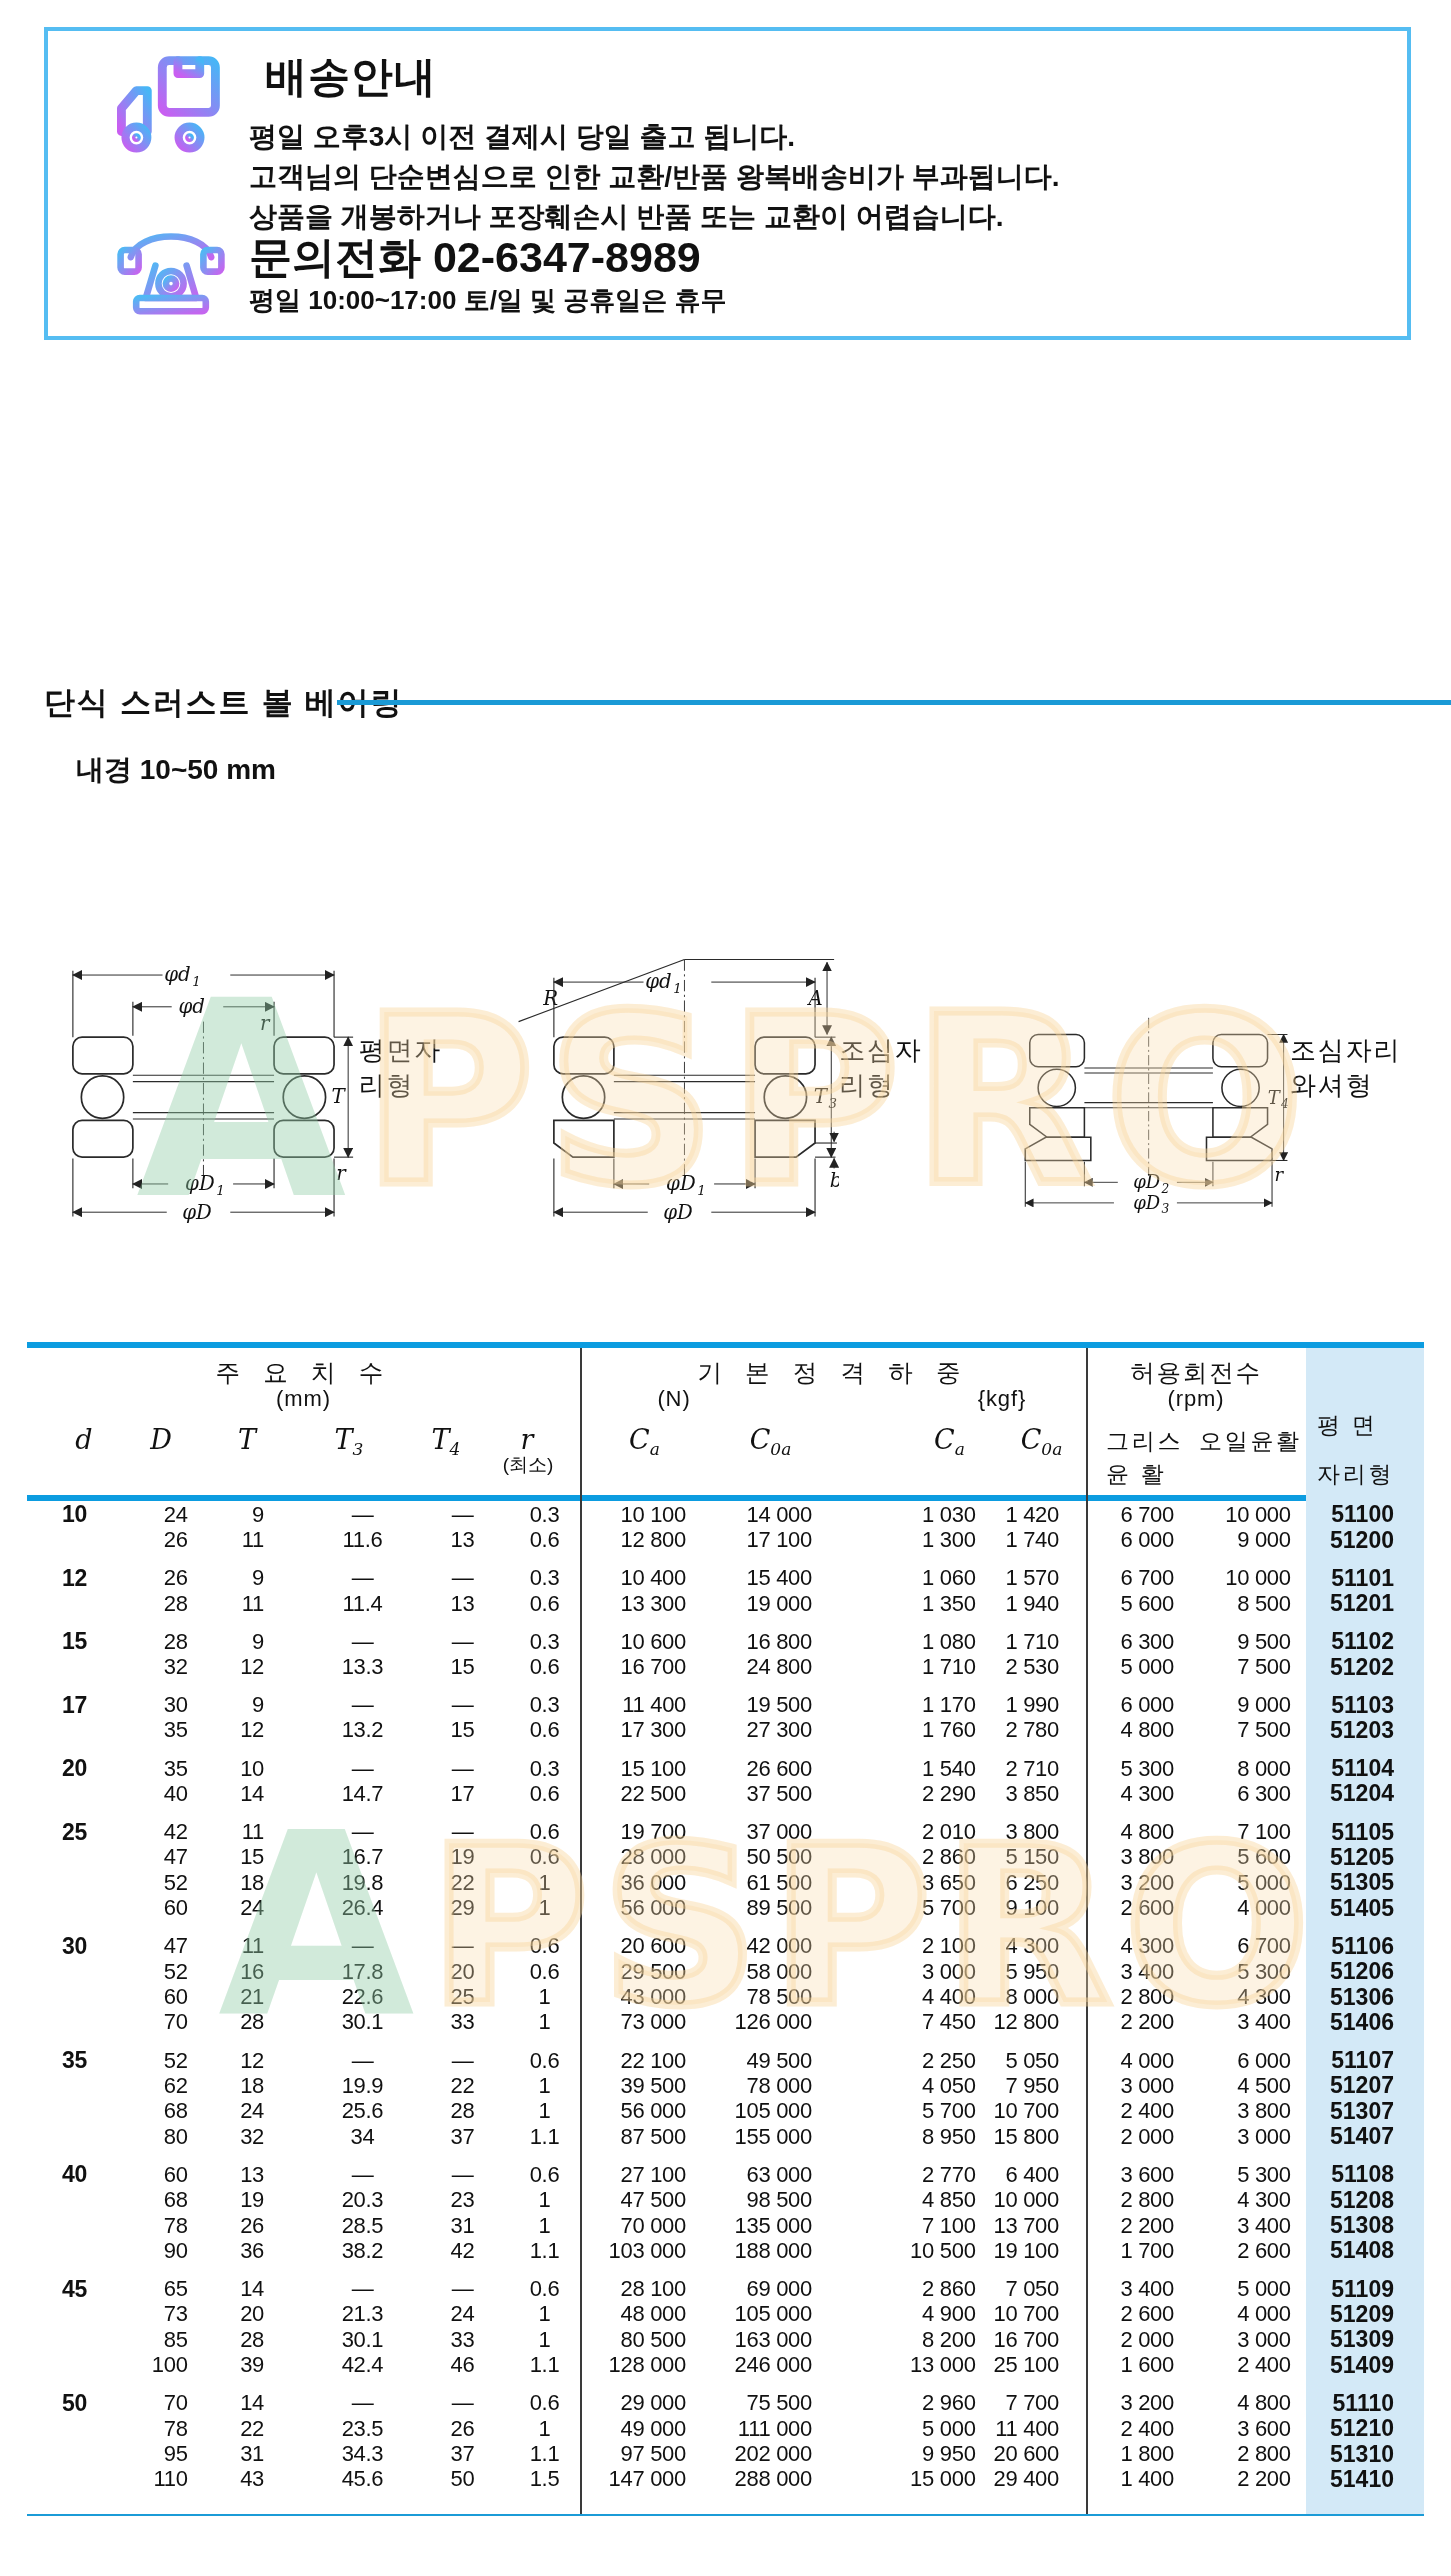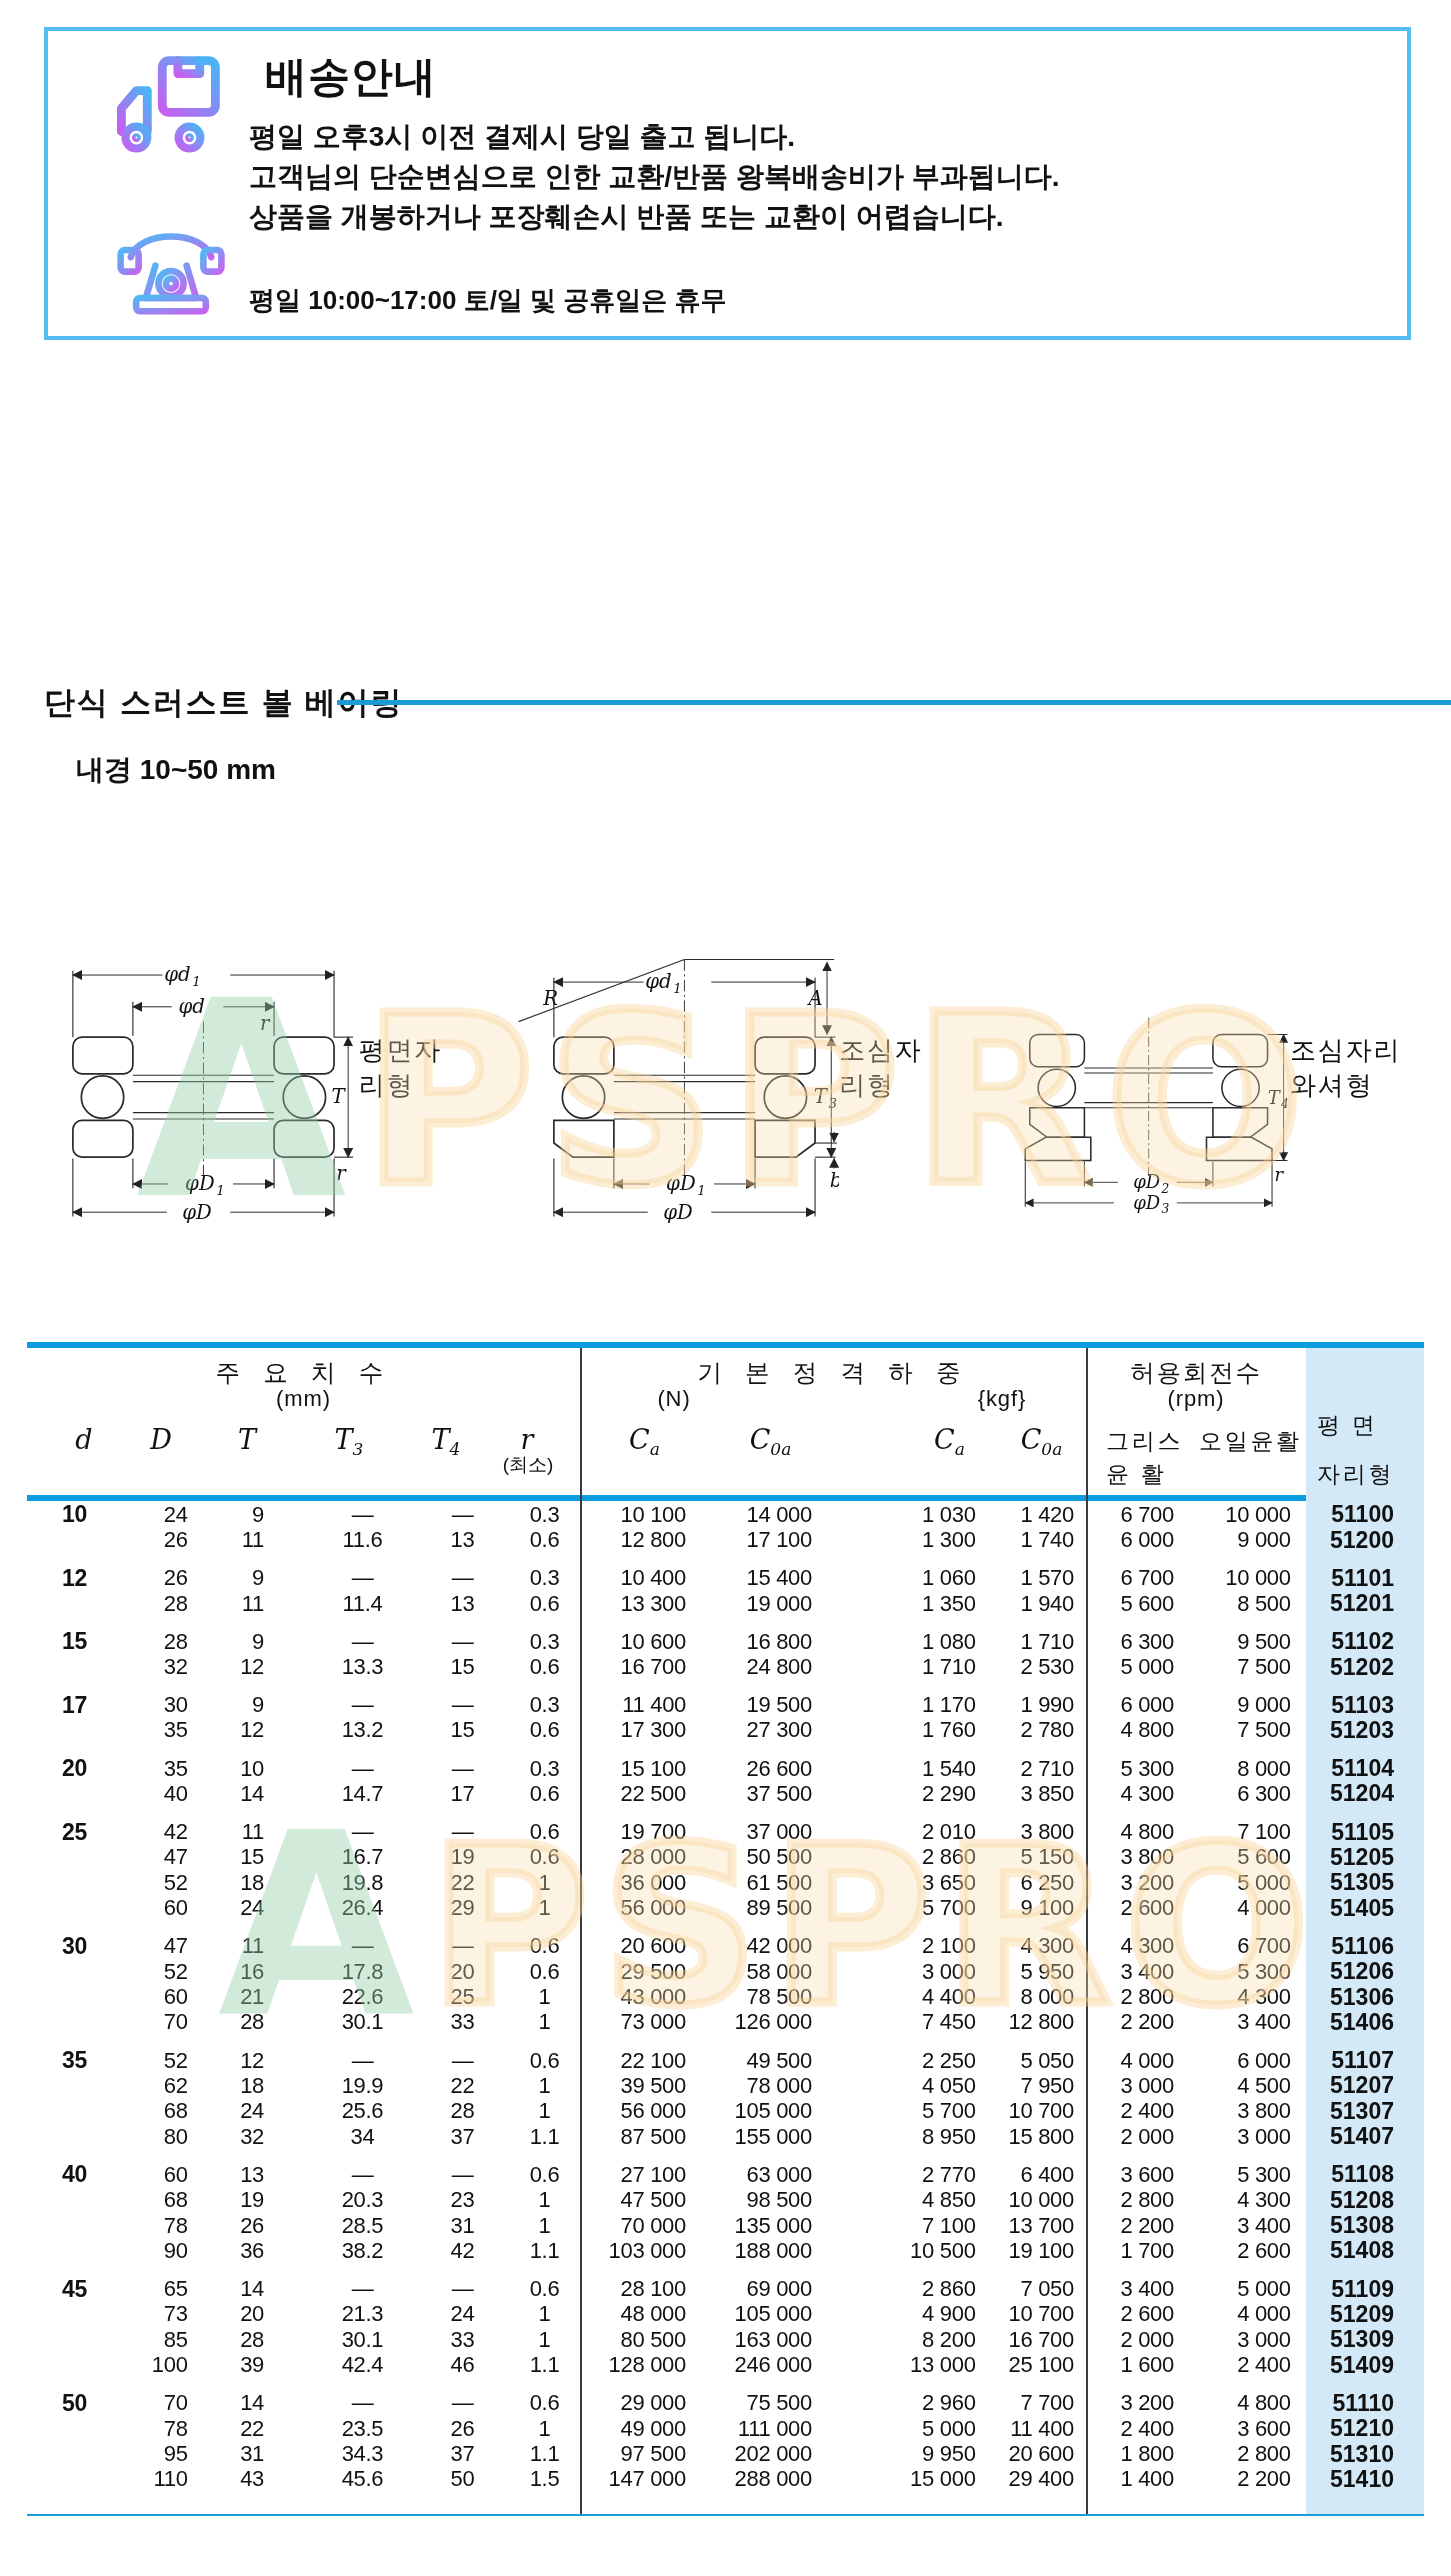--- a/index.html
+++ b/index.html
@@ -55,21 +55,21 @@
         height:25.4px;align-items:center;font-size:22px;letter-spacing:-0.3px;white-space:pre;}
   .trow.gap{margin-top:12.7px;}
   .c{line-height:1;}
   .c-d{text-align:center;font-weight:700;font-size:23px;}
   .c-D{text-align:right;padding-right:25.4px;}
   .c-T{text-align:right;padding-right:44px;}
   .c-T3,.c-T4,.c-r{text-align:center;}
   .c-CaN{text-align:right;padding-right:27px;}
   .c-C0aN{text-align:right;padding-right:33px;}
   .c-Ca{text-align:right;padding-right:5.4px;}
-  .c-C0a{text-align:right;padding-right:14px;}
+  .c-C0a{text-align:right;padding-right:29px;}
   .c-gr{text-align:right;padding-right:27px;}
   .c-oil{text-align:right;padding-right:16.3px;}
   .c-part{text-align:right;padding-right:31px;font-weight:700;font-size:23px;letter-spacing:0;}
 
   
   .wm{position:absolute;display:flex;align-items:center;pointer-events:none;z-index:3;
       font-family:"DejaVu Sans","Liberation Sans",sans-serif;font-weight:900;white-space:nowrap;}
   .wm-a{color:rgba(146,204,168,0.42);}
   .wm-t{color:rgba(250,221,173,0.34);-webkit-text-stroke:9px rgba(247,211,152,0.42);letter-spacing:12.7px;}
   .wm1{left:136px;top:943px;}
@@ -125,20 +125,21 @@
       <g fill="none" stroke="url(#gphone)" stroke-width="11" stroke-linejoin="round" stroke-linecap="round">
         <path d="M33,62 C46,16 154,16 167,62"></path>
         <rect x="16" y="50" width="30" height="36" rx="7"></rect>
         <rect x="154" y="50" width="30" height="36" rx="7"></rect>
         <path d="M74,76 L58,130 H142 L126,76"></path>
         <circle cx="100" cy="106" r="21"></circle>
         <circle cx="100" cy="106" r="8.5"></circle>
         <rect x="42" y="130" width="116" height="22" rx="6"></rect>
       </g>
     </svg>
+    <div class="contact-title">문의전화  02-6347-8989</div>
     <div class="contact-hours">평일 10:00~17:00 토/일 및 공휴일은 휴무</div>
   </div>
 
   <div class="sec-title">단식 스러스트 볼 베어링</div>
   <div class="sec-rule"></div>
   <div class="sec-bore">내경 10~50 mm</div>
 
   <div class="diagrams">
 
     <div class="dgbox">

